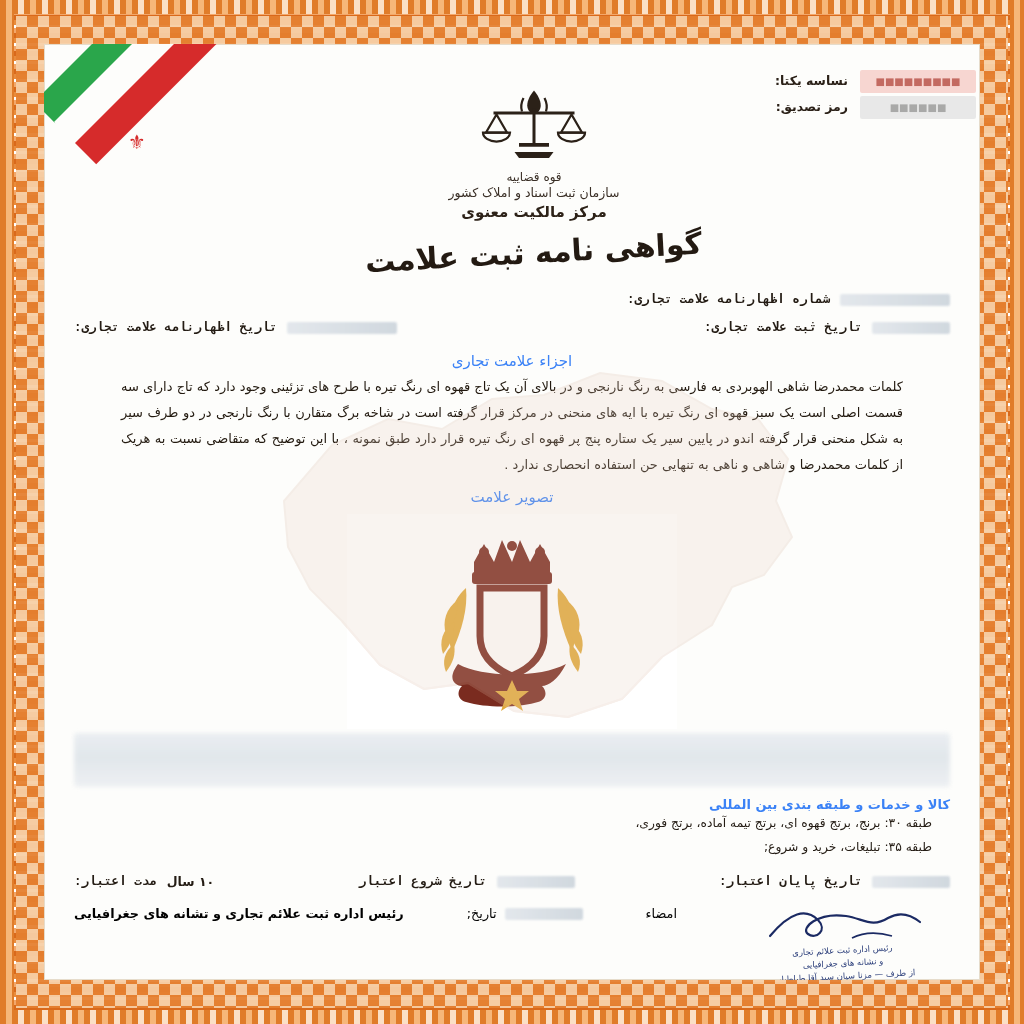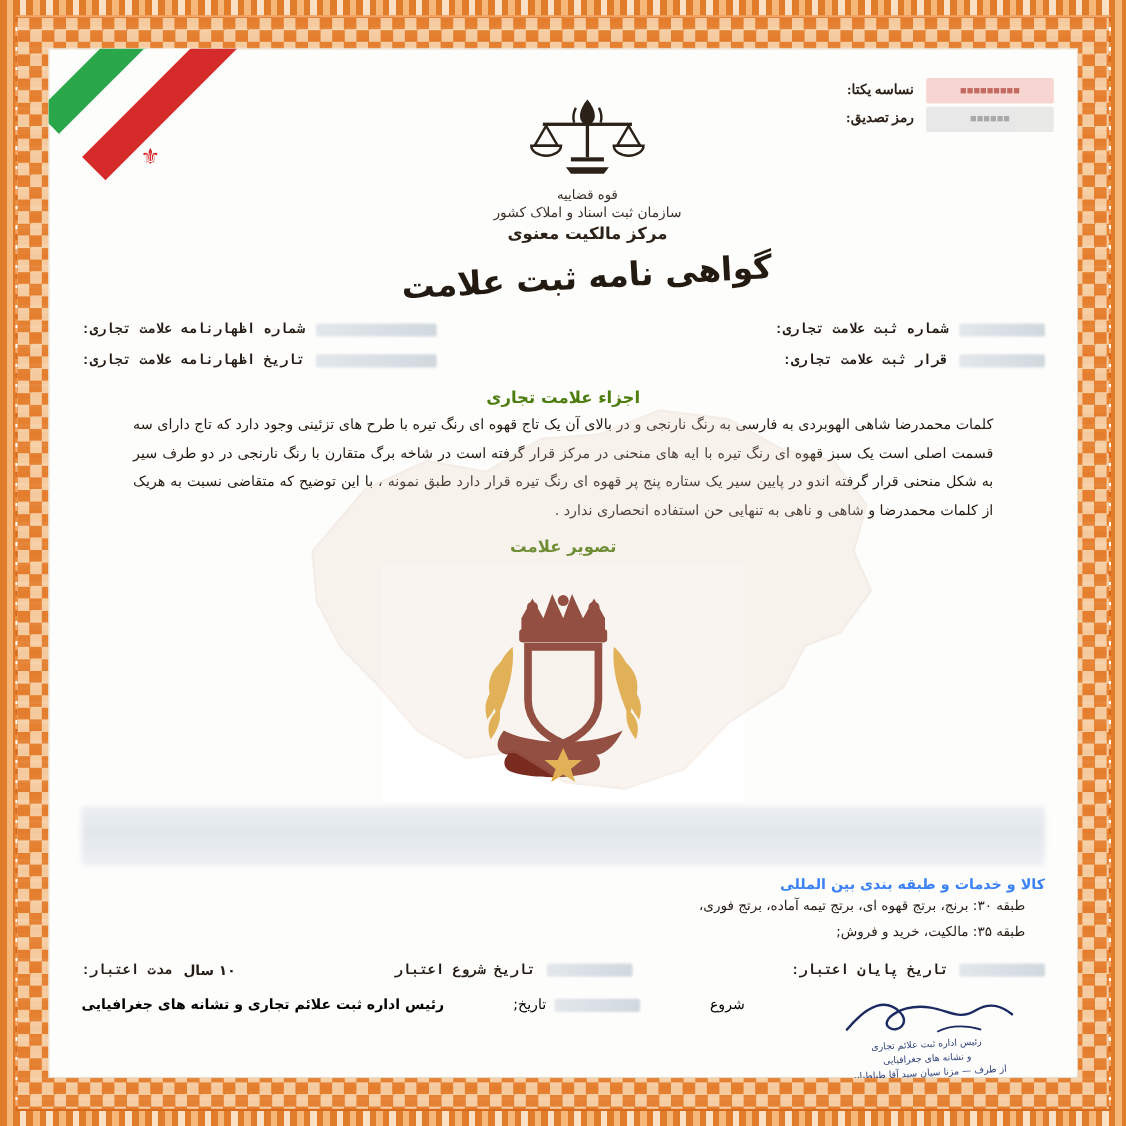--- a/index.html
+++ b/index.html
@@ -52,39 +52,39 @@
   .header{position:relative;padding-top:42px;text-align:center;margin-left:44px;}
   .emblem{margin:0 auto;width:120px;height:78px;}
   .org1{font-size:12px;color:#3a2f26;margin-top:2px;}
   .org2{font-size:12.5px;color:#3a2f26;margin-top:1px;}
   .org3{font-size:15px;font-weight:bold;color:#2d2218;margin-top:3px;text-align:center;}
   .title-cal{
     margin-top:14px;font-size:30px;font-weight:bold;color:#231a12;
     letter-spacing:1px;transform:rotate(-3.2deg);display:inline-block;
   }
   .topright{
-    position:absolute;right:22px;top:24px;text-align:right;font-size:12.5px;color:#2b2118;line-height:2.1;font-family:Liberation Serif, serif;
+    position:absolute;right:4px;top:24px;text-align:right;font-size:12.5px;color:#2b2118;line-height:2.1;
   }
   .topright .lbl{font-weight:bold;}
   .redact{display:inline-block;background:#f6c9c3;color:#b03a2e;font-size:10px;
           padding:1px 10px;border-radius:2px;opacity:.75;margin-left:8px;min-width:96px;text-align:center;}
   .redact.grey{background:#e2e2e2;color:#8d8d8d;}
   
   .rowline{
     position:relative;display:flex;justify-content:space-between;
     padding:0 30px;font-size:12.5px;color:#241c14;line-height:2.25;
   }
   .cellpair{display:flex;align-items:center;gap:10px;}
   .cellpair .lbl{font-weight:bold;white-space:nowrap;font-family:Liberation Mono, monospace;}
   .blurbox{display:inline-block;width:110px;height:12px;background:linear-gradient(90deg,#dfe4ea,#c9d2da);
            border-radius:2px;opacity:.85;filter:blur(1.1px);}
   .blurbox.sm{width:78px;}
   
   .sec{
-    text-align:center;font-weight:bold;font-size:15px;color:#4d7c0f;margin:10px 0 4px;
+    text-align:center;font-weight:normal;font-size:15px;color:#3b82f6;margin:10px 0 4px;
   }
   .sec.right{text-align:right;padding-right:30px;font-size:15.5px;}
   .para{
     padding:0 77px;font-size:13px;line-height:2.0;text-align:justify;color:#22190f;
   }
   
   .logo-wrap{
     margin:8px auto 4px;width:330px;height:215px;background:#ffffff;
     display:flex;align-items:center;justify-content:center;
   }
@@ -152,32 +152,28 @@
         <path d="M54 88 h52 l-6 8 h-40z" fill="#2b2118"></path>
       </svg>
       <div class="org1">قوه قضاییه</div>
       <div class="org2">سازمان ثبت اسناد و املاک کشور</div>
       <div class="org3">مرکز مالکیت معنوی</div>
       <div><span class="title-cal">گواهی نامه ثبت علامت</span></div>
     </div>
 
     <div class="rowline" style="margin-top:16px;">
       <div class="cellpair">
-        <span class="blurbox sm"></span>
-        <span class="lbl">شماره ثبت علامت تجاری:</span>
-      </div>
-      <div class="cellpair">
         <span class="blurbox"></span>
         <span class="lbl">شماره اظهارنامه علامت تجاری:</span>
       </div>
     </div>
     <div class="rowline">
       <div class="cellpair">
         <span class="blurbox sm"></span>
-        <span class="lbl">قرار ثبت علامت تجاری:</span>
+        <span class="lbl">تاریخ ثبت علامت تجاری:</span>
       </div>
       <div class="cellpair">
         <span class="blurbox"></span>
         <span class="lbl">تاریخ اظهارنامه علامت تجاری:</span>
       </div>
     </div>
 
     <div class="sec">اجزاء علامت تجاری</div>
     <div class="para">کلمات محمدرضا شاهی الهوبردی به فارسی به رنگ نارنجی و در بالای آن یک تاج قهوه ای رنگ تیره با طرح های تزئینی وجود دارد که تاج دارای سه قسمت اصلی است یک سبز قهوه ای رنگ تیره با ایه های منحنی در مرکز قرار گرفته است در شاخه برگ متقارن با رنگ نارنجی در دو طرف سیر به شکل منحنی قرار گرفته اندو در پایین سیر یک ستاره پنج پر قهوه ای رنگ تیره قرار دارد طبق نمونه ، با این توضیح که متقاضی نسبت به هریک از کلمات محمدرضا و شاهی و ناهی به تنهایی حن استفاده انحصاری ندارد .</div>
 
@@ -212,21 +208,21 @@
         <path d="M96 142 c26 14 82 14 108 0 c-8 16 -18 22 -24 22 c6 6 4 14 -4 16 c-20 6 -52 6 -72 0
                  c-8 -2 -10 -10 -4 -16 c-6 0 -16 -6 -4 -22z" fill="#7a2b1f"></path>
         <path d="M150 158 l5 11 h12 l-10 8 l4 12 l-11 -7 l-11 7 l4 -12 l-10 -8 h12z" fill="#e0a93b"></path>
       </svg>
     </div>
 
     <div class="owner-blur"></div>
 
     <div class="goods-title">کالا و خدمات و طبقه بندی بین المللی</div>
     <div class="goods-line">طبقه ۳۰: برنج، برتج قهوه ای، برتج تیمه آماده، برتج فوری،</div>
-    <div class="goods-line">طبقه ۳۵: مالکیت، خرید و فروش;</div>
+    <div class="goods-line">طبقه ۳۵: تبلیغات، خرید و شروع;</div>
 
     <div class="rowline" style="margin-top:8px;">
       <div class="cellpair">
         <span class="blurbox sm"></span>
         <span class="lbl">تاریخ پایان اعتبار:</span>
       </div>
       <div class="cellpair">
         <span class="blurbox sm"></span>
         <span class="lbl">تاریخ شروع اعتبار</span>
       </div>
@@ -242,21 +238,21 @@
           <path d="M10 34 C30 10 46 6 58 18 C68 28 56 38 48 32 C40 26 58 10 86 14 C104 17 112 26 128 16 C140 9 150 12 160 20" fill="none" stroke="#1b2a63" stroke-width="2.2" stroke-linecap="round"></path>
           <path d="M92 36 C104 30 118 30 132 34" fill="none" stroke="#1b2a63" stroke-width="1.6"></path>
         </svg>
         <div class="sig-stamp">
           <div>رئیس اداره ثبت علائم تجاری</div>
           <div>و نشانه های جغرافیایی</div>
           <div>از طرف — مزنا سیان سید آقا طباطبایی</div>
         </div>
       </div>
       <div style="text-align:center;padding-top:6px;">
-        <span>شروع</span>
+        <span>امضاء</span>
       </div>
       <div style="padding-top:6px;display:flex;align-items:center;gap:8px;justify-content:center;">
         <span class="blurbox sm"></span>
         <span>تاریخ;</span>
       </div>
       <div style="padding-top:6px;font-weight:bold;">رئیس اداره ثبت علائم تجاری و تشانه های جغرافیایی</div>
     </div>
 
   </div>
 </div>

